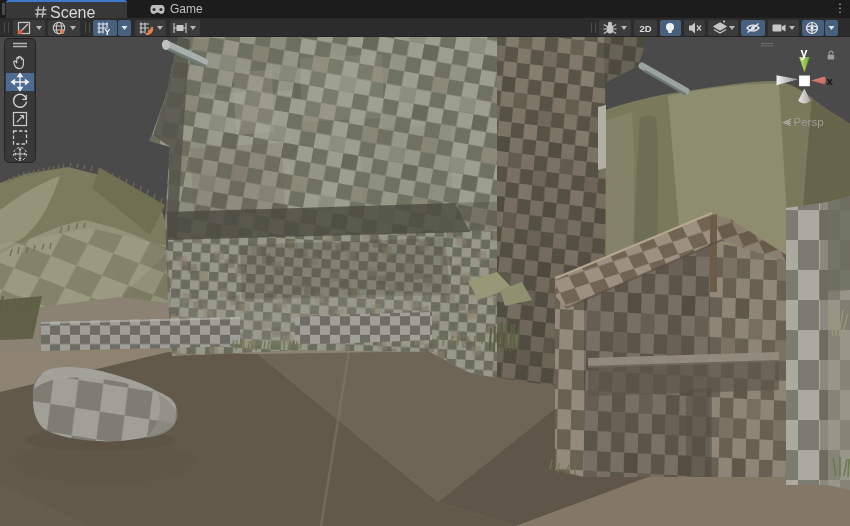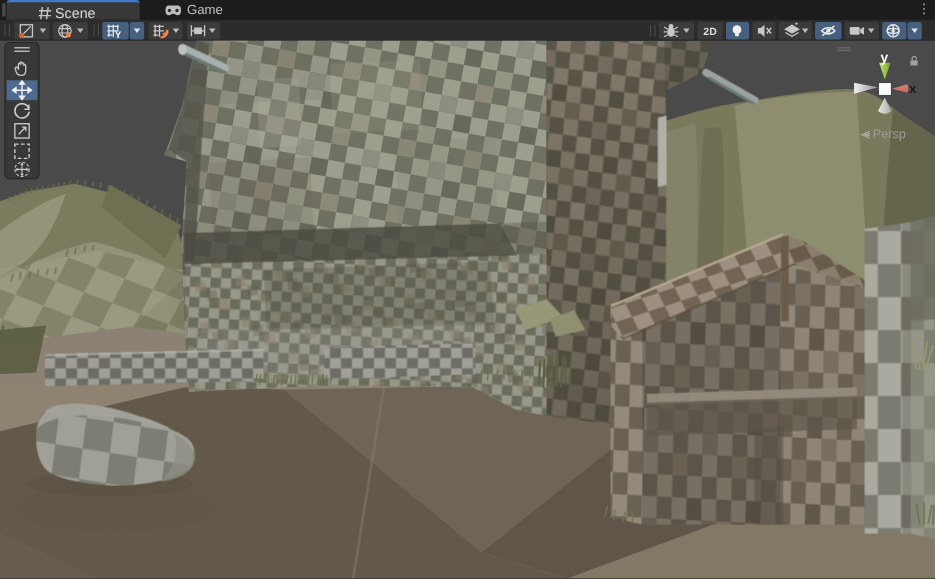--- a/index.html
+++ b/index.html
@@ -1,21 +1,21 @@
 <!DOCTYPE html>
 <html><head>
 <meta charset="utf-8">
 <style>
 html,body{margin:0;padding:0;background:#1c1c1c;width:850px;height:526px;overflow:hidden;
 font-family:"Liberation Sans",sans-serif;}
 #page{position:relative;width:850px;height:526px;}
 #tabs{position:absolute;left:0;top:0;width:850px;height:18px;background:#1c1c1c;}
 #tabScene{position:absolute;left:6px;top:0;width:121px;height:18px;background:#383838;
 border-top:2px solid #3d7acc;border-radius:3px 3px 0 0;box-sizing:border-box;}
-#tabScene span{position:absolute;left:44px;top:2px;color:#d8d8d8;font-size:13px;}
+#tabScene span{position:absolute;left:44px;top:2px;color:#d8d8d8;font-size:16px;}
 #tabGame{position:absolute;left:133px;top:0;width:92px;height:18px;}
 #tabGame span{position:absolute;left:37px;top:2px;color:#c0c0c0;font-size:12px;}
 #dots{position:absolute;right:4px;top:1px;color:#b0b0b0;font-size:12px;letter-spacing:0;}
 #toolbar{position:absolute;left:0;top:18px;width:850px;height:19px;background:#2c2c2c;
 border-bottom:1px solid #232323;box-sizing:border-box;}
 #viewport{position:absolute;left:0;top:37px;width:850px;height:489px;background:#4a4a4a;}
 #toolcol{position:absolute;left:4px;top:1px;width:32px;height:125px;background:#383838;
 border:1px solid #252525;border-radius:5px;box-sizing:border-box;}
 svg{display:block;}
 </style>

